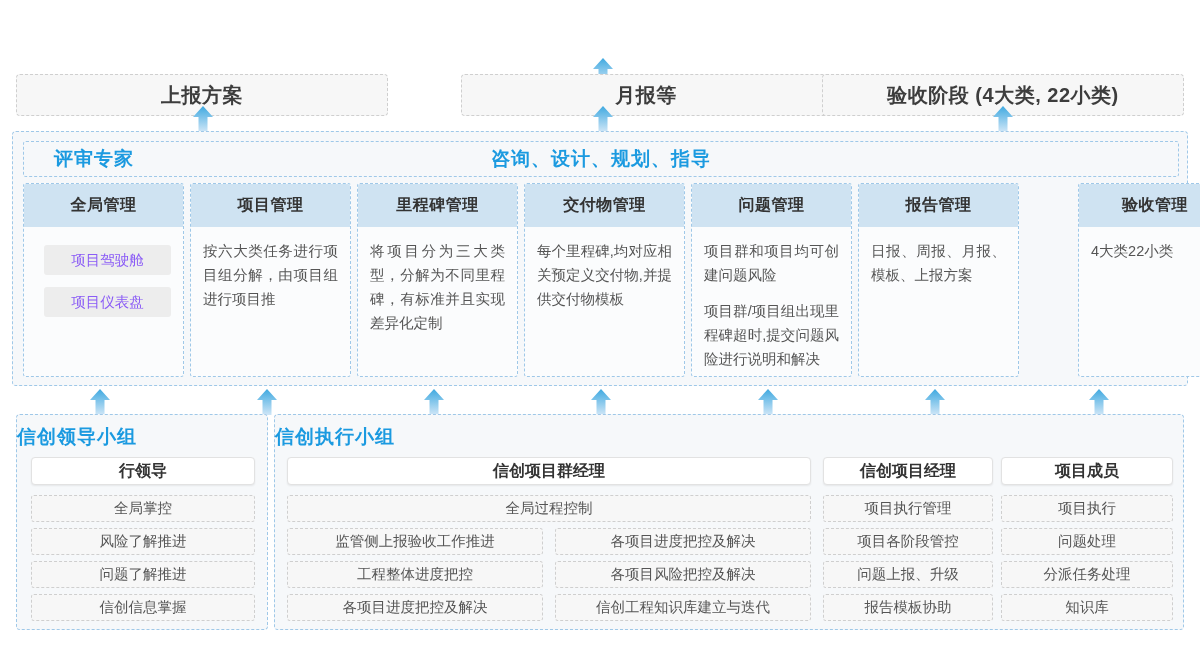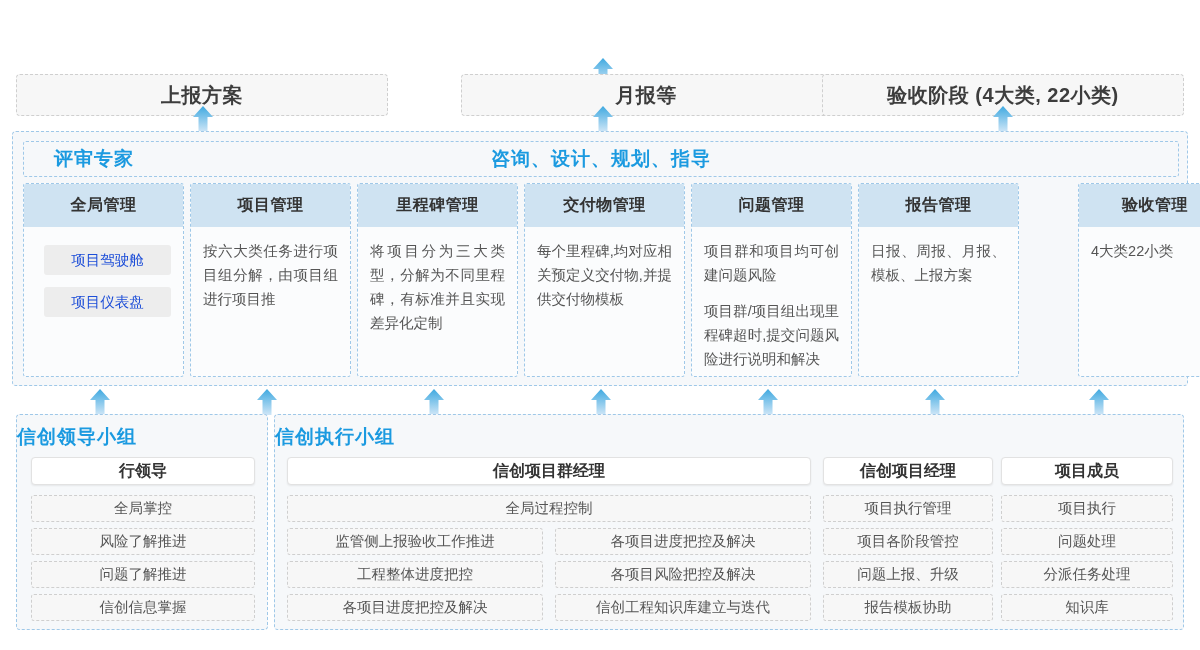--- a/index.html
+++ b/index.html
@@ -102,21 +102,21 @@
   .col-body p {
     margin: 0 0 12px 0;
     text-align: justify;
     text-justify: inter-ideograph;
   }
   .pill {
     background: #ededed;
     border-radius: 3px;
     height: 30px;
     margin: 6px 0 12px 8px;
-    color: #1d4ed8;
+    color: #8b5cf6;
     font-size: 14.5px;
   }
 
   
   .grp {
     border: 1px dashed #9fc8e8;
     border-radius: 4px;
     background: #f6f8fa;
   }
   .grp-title {

